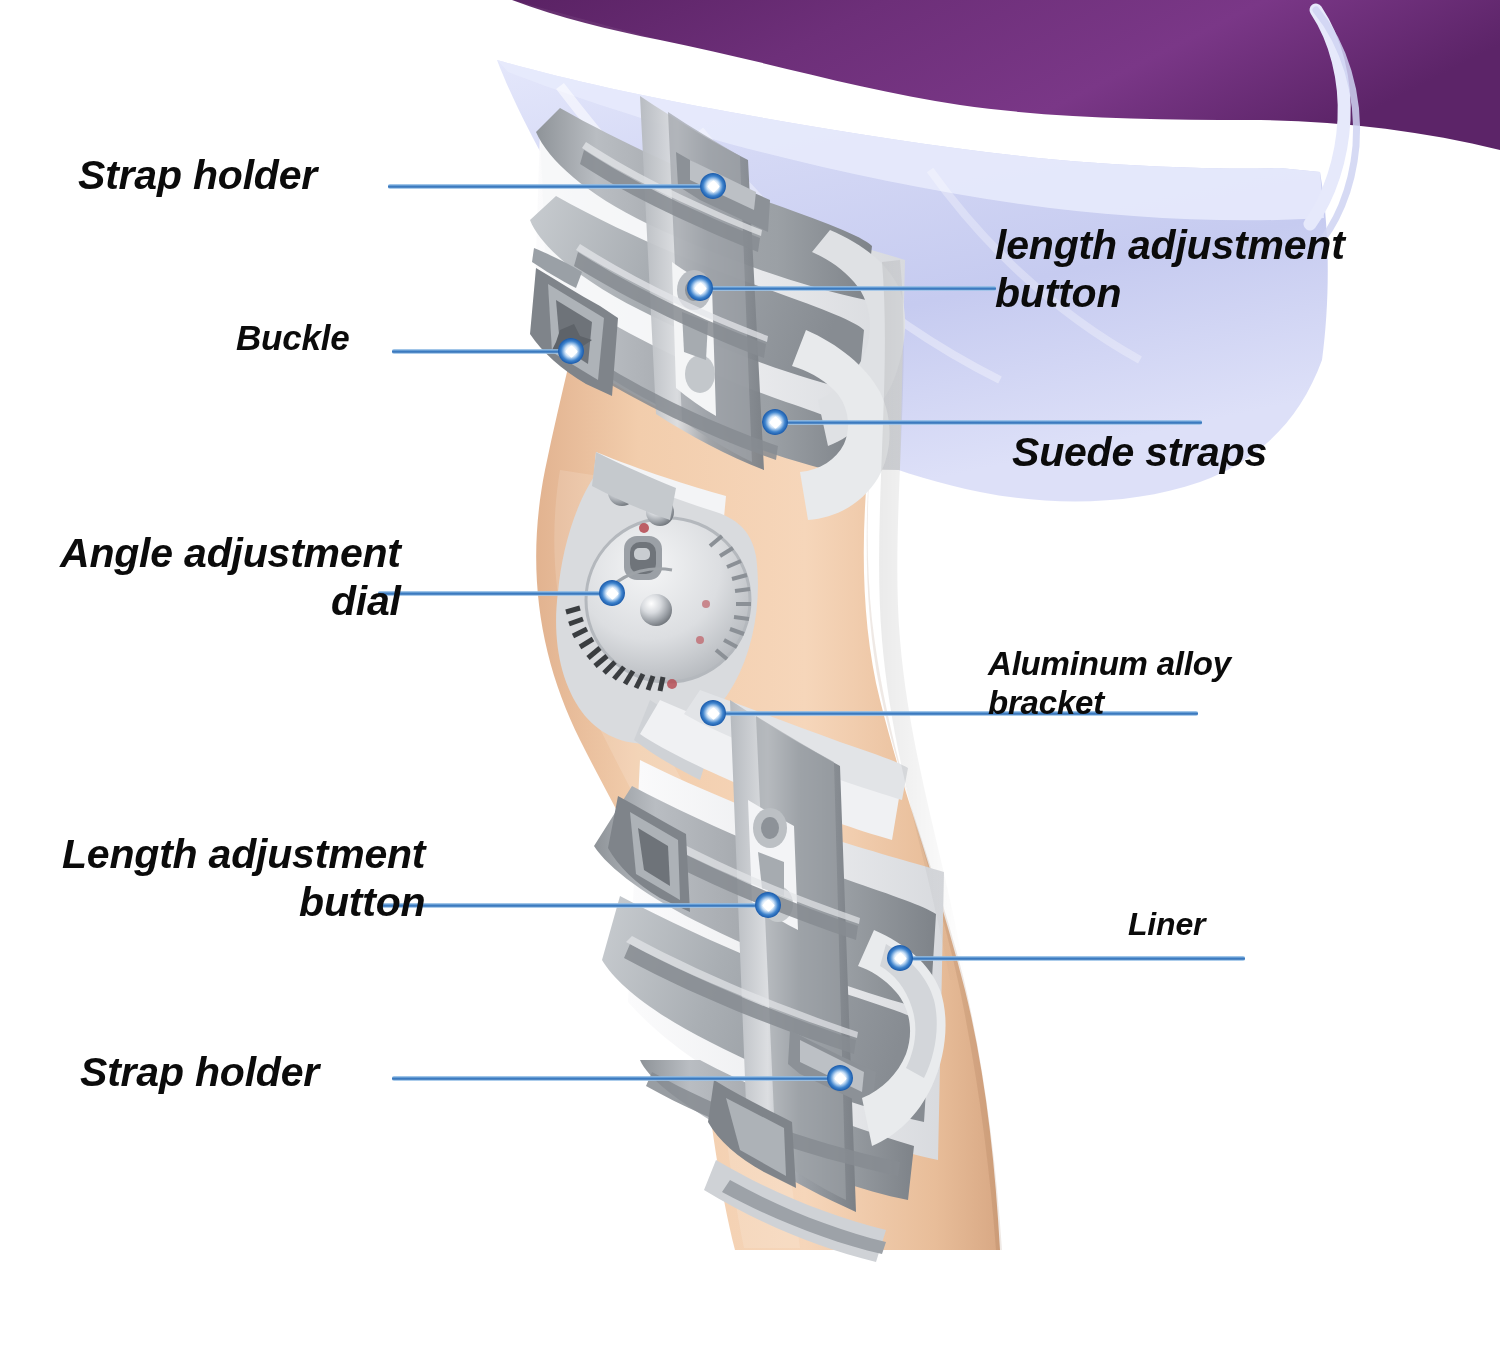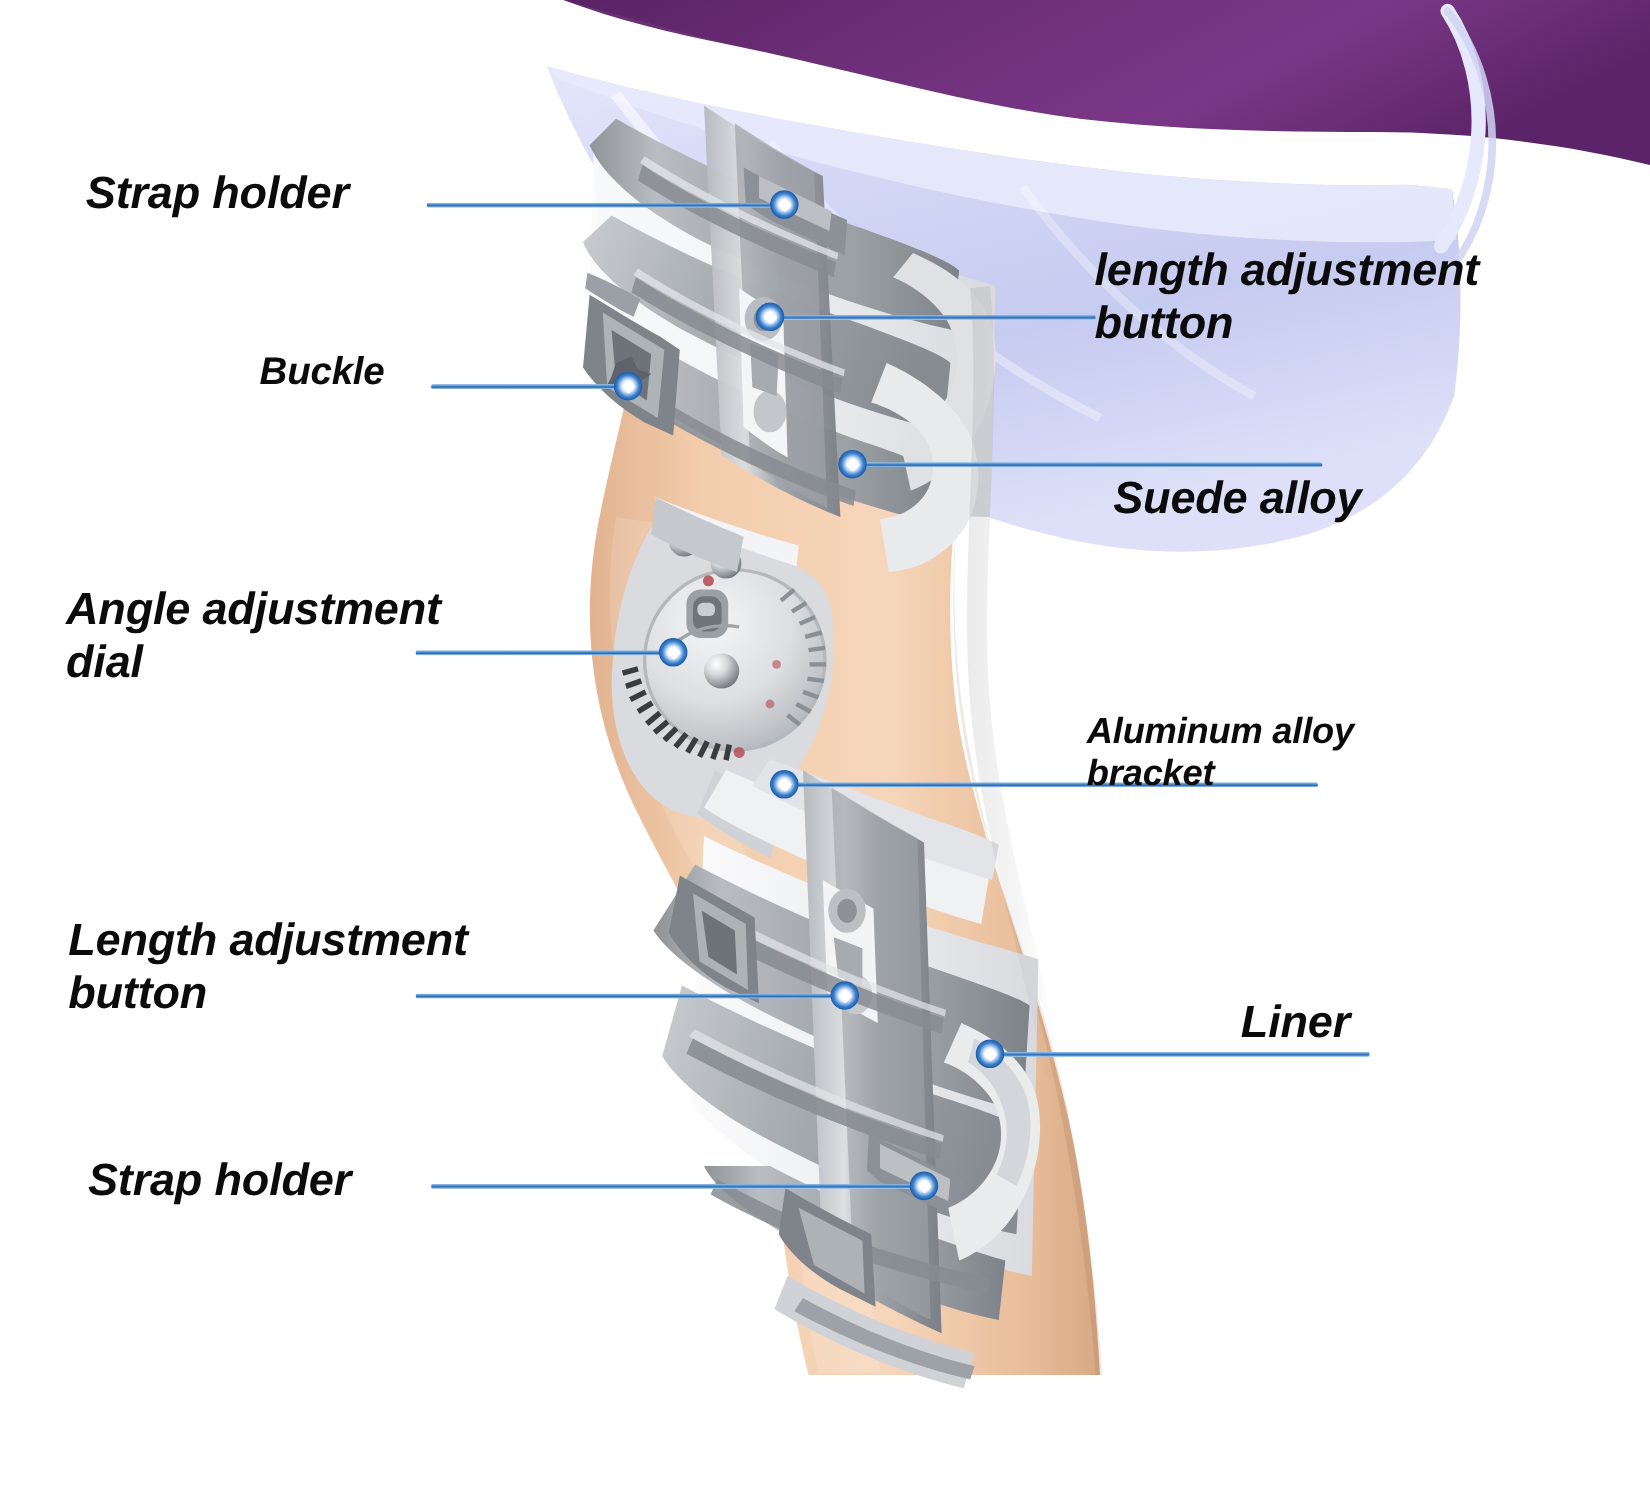--- a/index.html
+++ b/index.html
@@ -28,21 +28,21 @@
     position:absolute;
     font-style:italic;
     font-weight:bold;
     color:#0b0b0b;
     line-height:1.17;
     white-space:pre-line;
     letter-spacing:-0.2px;
     -webkit-font-smoothing:antialiased;
   }
   .lbl-right{text-align:left;}
-  .lbl-left{text-align:left;}
+  .lbl-left{text-align:right;}
 
   
   .leader{
     position:absolute;
     height:5px;
     background:linear-gradient(to bottom,
        rgba(255,255,255,0) 0%,
        #8fbbe4 12%,
        #3f7fc4 46%,
        #2f6db4 62%,
@@ -361,34 +361,34 @@
       <div class="callout-label lbl-left" style="left: 78px; top: 152px; font-size: 41px;">Strap holder</div>
       <div class="leader" style="left: 700px; top: 286px; width: 296px;"></div>
       <div class="dot" style="left: 700px; top: 288px;"></div>
       <div class="callout-label lbl-right" style="left: 995px; top: 222px; font-size: 41px;">length adjustment
 button</div>
       <div class="leader" style="left: 392px; top: 349px; width: 180px;"></div>
       <div class="dot" style="left: 571px; top: 351px;"></div>
       <div class="callout-label lbl-left" style="left: 236px; top: 318px; font-size: 35px;">Buckle</div>
       <div class="leader" style="left: 775px; top: 420px; width: 427px;"></div>
       <div class="dot" style="left: 775px; top: 422px;"></div>
-      <div class="callout-label lbl-right" style="left: 1012px; top: 429px; font-size: 41px;">Suede alloy</div>
+      <div class="callout-label lbl-right" style="left: 1012px; top: 429px; font-size: 41px;">Suede straps</div>
       <div class="leader" style="left: 378px; top: 591px; width: 234px;"></div>
       <div class="dot" style="left: 612px; top: 593px;"></div>
       <div class="callout-label lbl-left" style="left: 60px; top: 530px; font-size: 41px;">Angle adjustment
 dial</div>
       <div class="leader" style="left: 713px; top: 711px; width: 485px;"></div>
       <div class="dot" style="left: 713px; top: 713px;"></div>
       <div class="callout-label lbl-right" style="left: 988px; top: 645px; font-size: 33px;">Aluminum alloy
 bracket</div>
       <div class="leader" style="left: 378px; top: 903px; width: 390px;"></div>
       <div class="dot" style="left: 768px; top: 905px;"></div>
       <div class="callout-label lbl-left" style="left: 62px; top: 831px; font-size: 41px;">Length adjustment
 button</div>
       <div class="leader" style="left: 900px; top: 956px; width: 345px;"></div>
       <div class="dot" style="left: 900px; top: 958px;"></div>
-      <div class="callout-label lbl-right" style="left: 1128px; top: 906px; font-size: 41px;">Liner</div>
+      <div class="callout-label lbl-right" style="left: 1128px; top: 906px; font-size: 32px;">Liner</div>
       <div class="leader" style="left: 392px; top: 1076px; width: 448px;"></div>
       <div class="dot" style="left: 840px; top: 1078px;"></div>
       <div class="callout-label lbl-left" style="left: 80px; top: 1049px; font-size: 41px;">Strap holder</div>
     </div>
 
 </div>
 
 </body></html>

